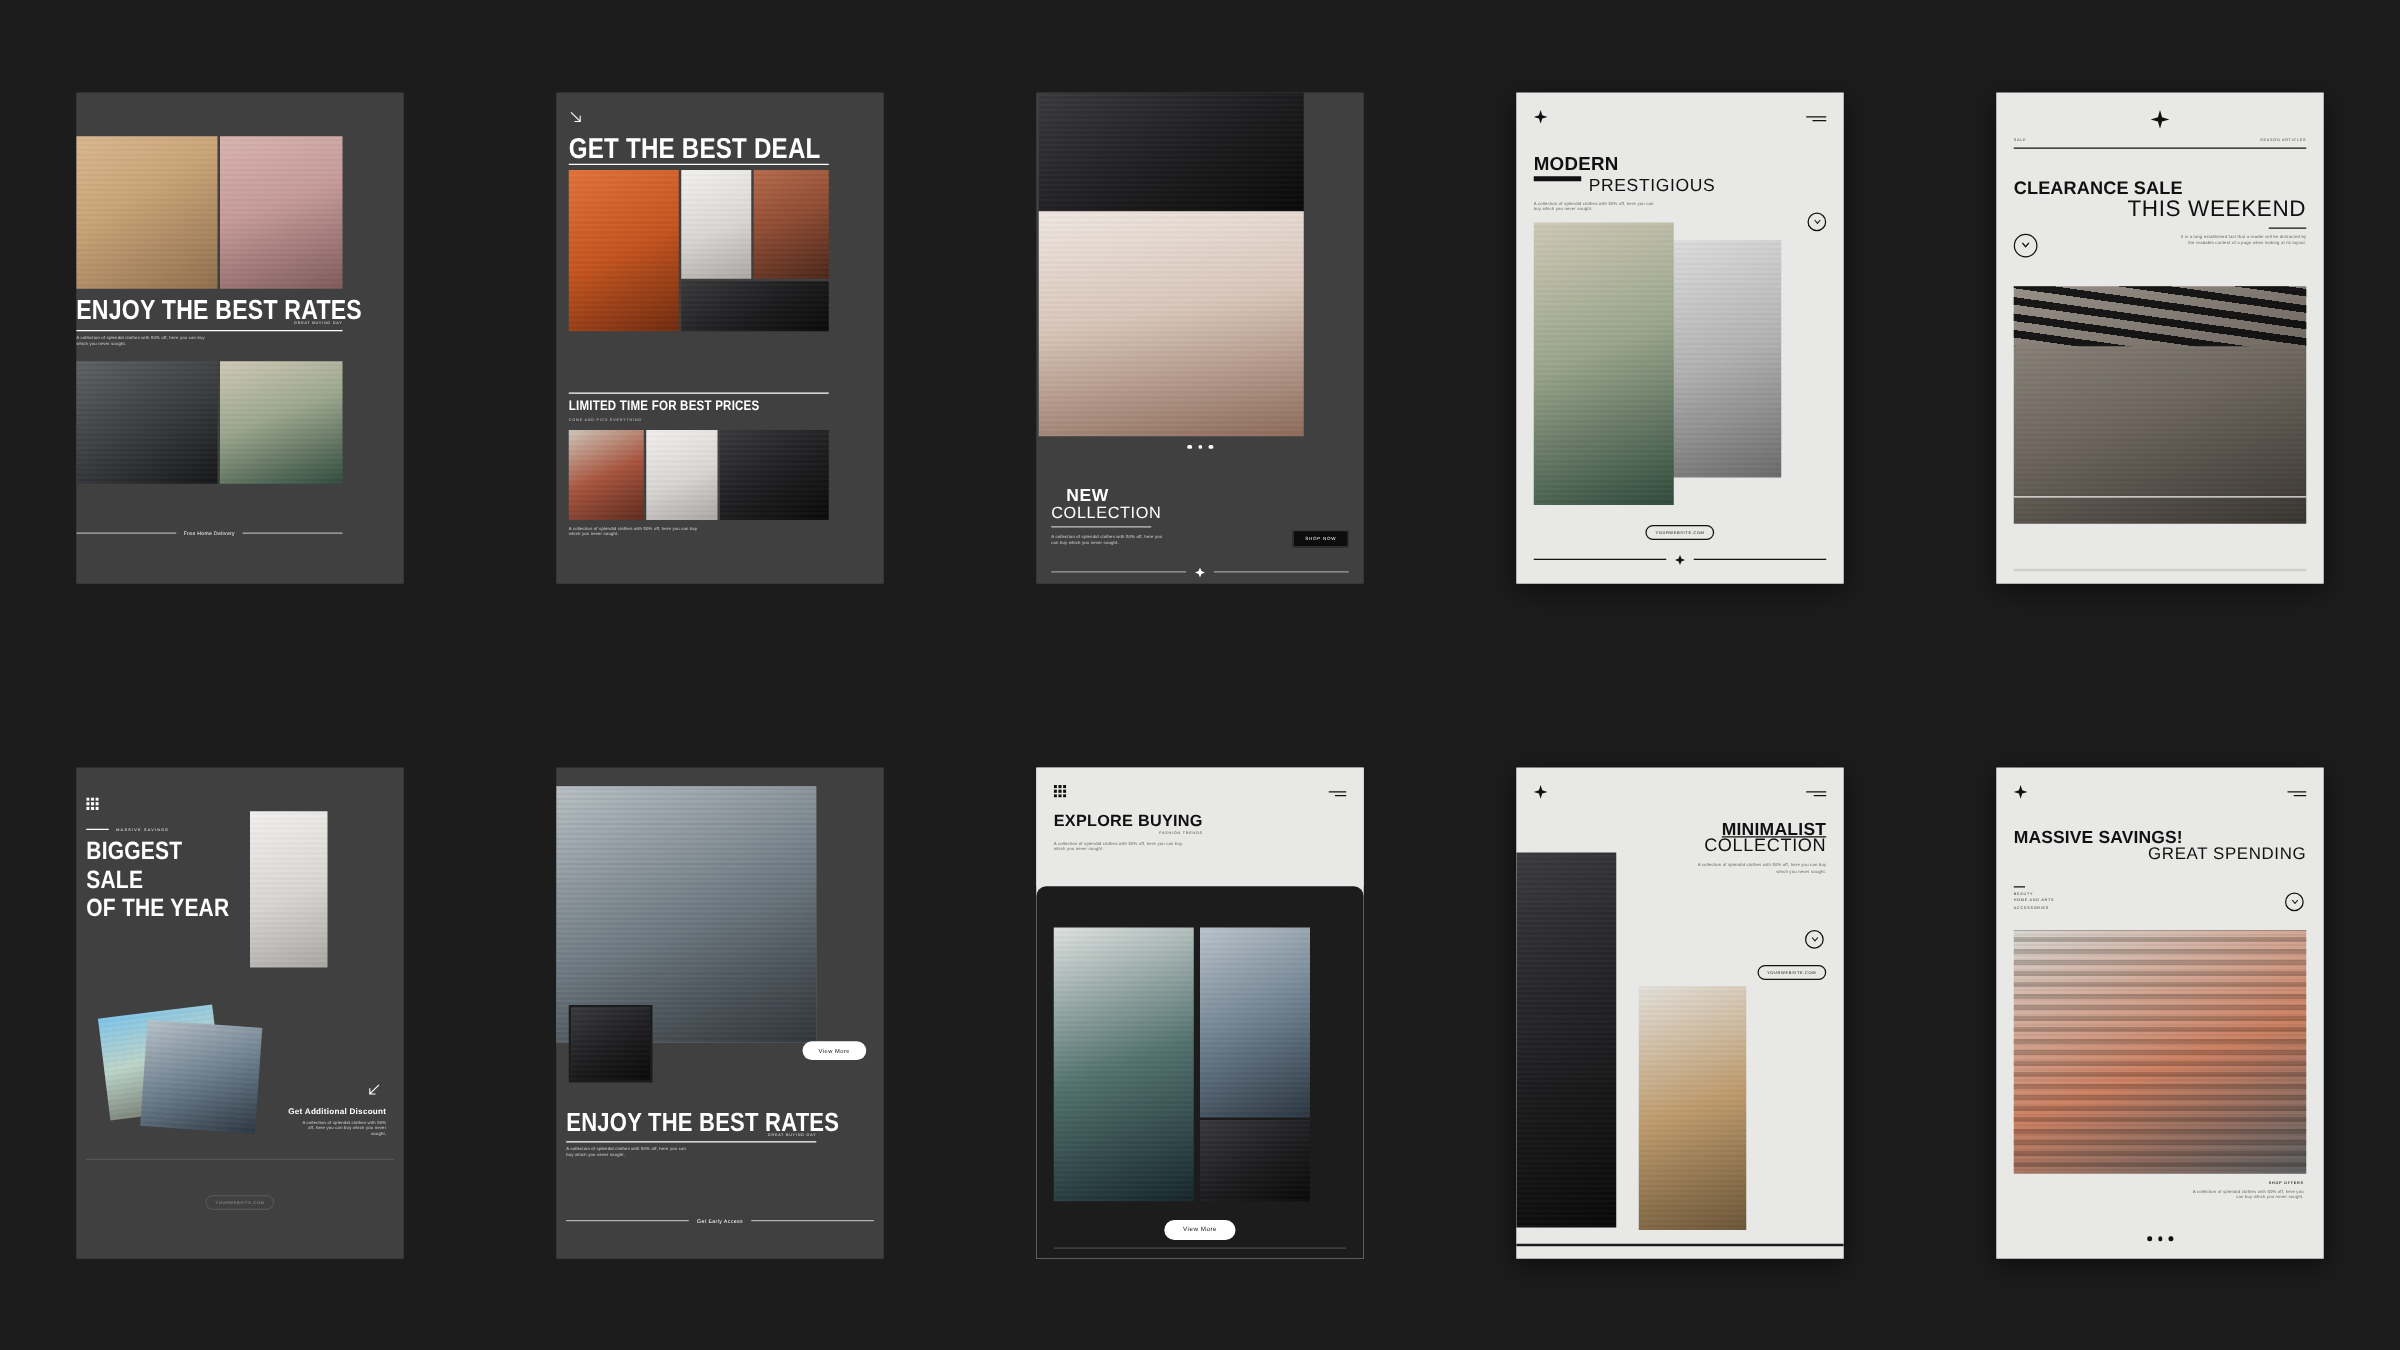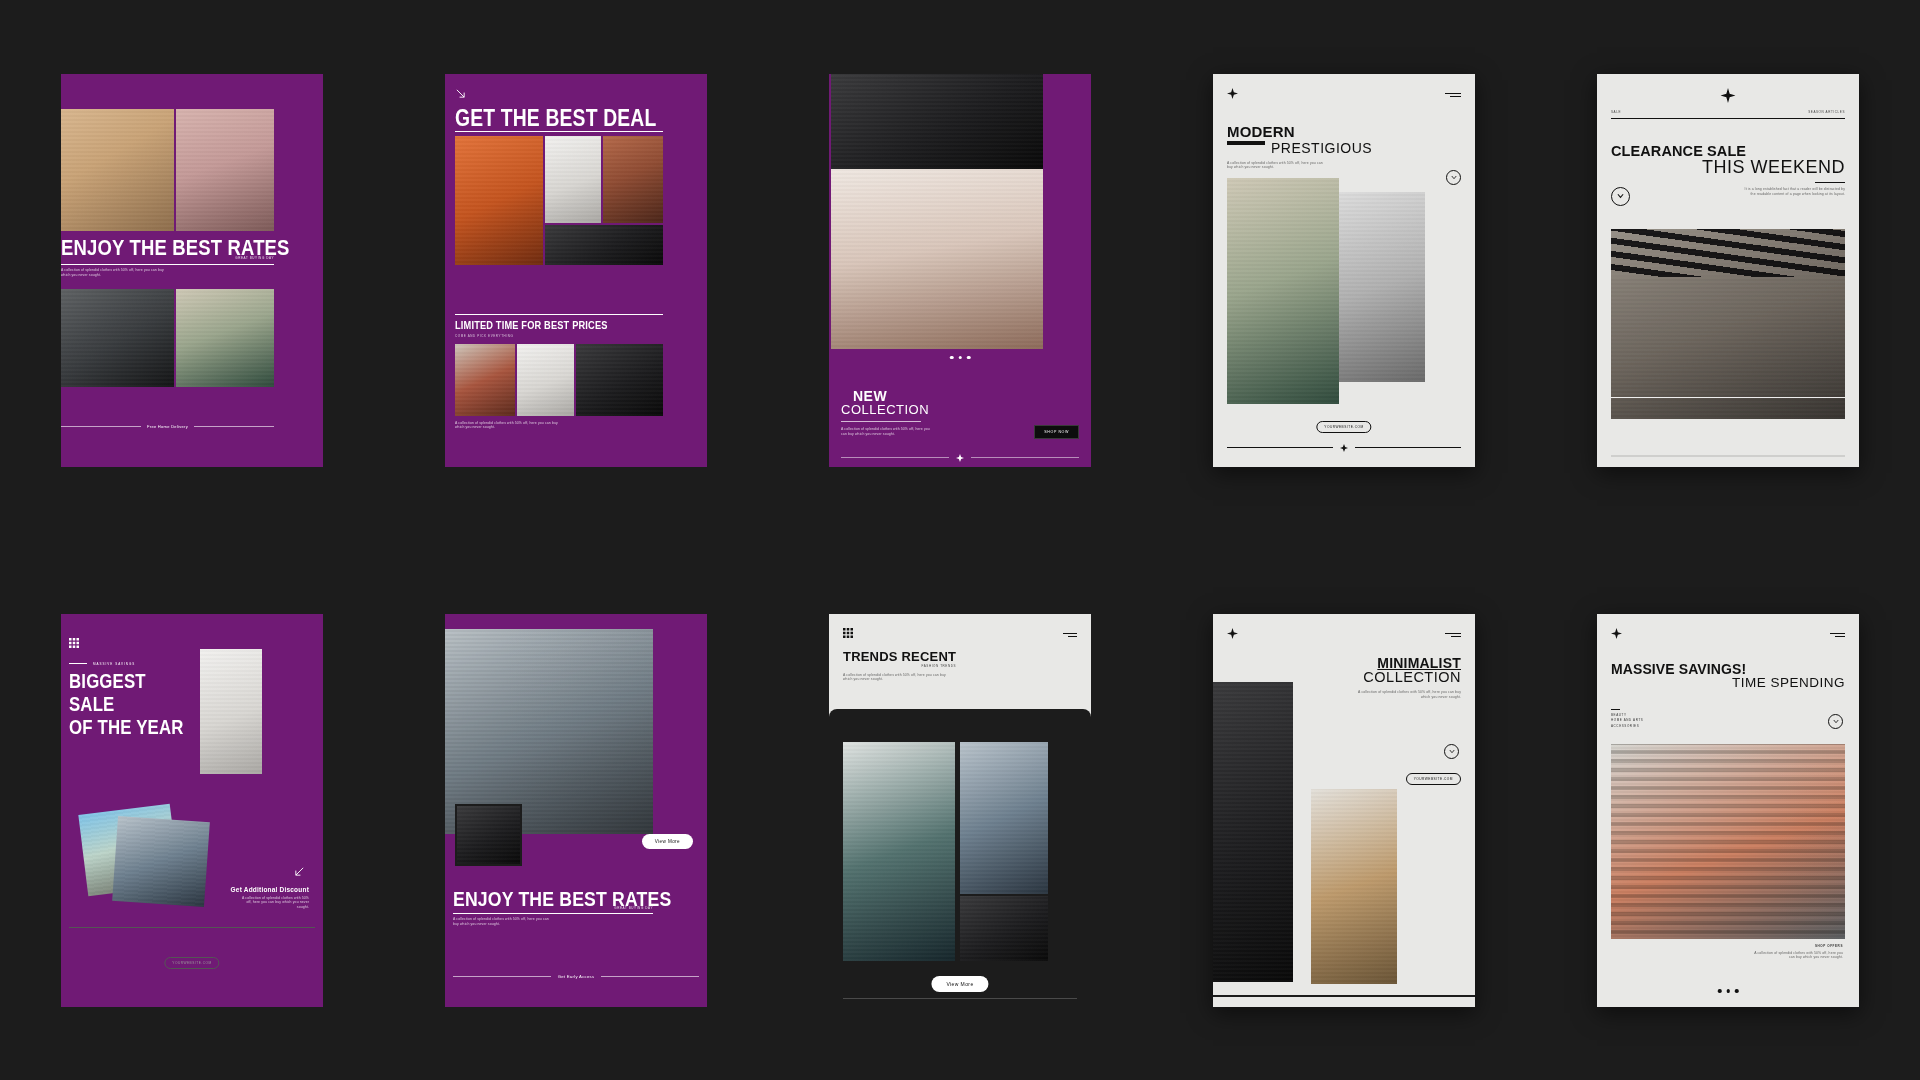--- a/index.html
+++ b/index.html
@@ -11,21 +11,21 @@
     -webkit-font-smoothing:antialiased;
   }
   .grid {
     position:absolute; inset:0;
     display:grid;
     grid-template-columns:repeat(5, 1fr);
     grid-template-rows:repeat(2, 1fr);
   }
   .cell { position:relative; display:flex; align-items:center; justify-content:center; }
   .card { position:relative; width:262px; height:393px; overflow:hidden; }
-  .card.dark { background:#701a75; }
+  .card.dark { background:#404040; }
   .card.light { background:#e8e8e6; color:#111; }
   .card.shadow { box-shadow:0 6px 22px rgba(0,0,0,.55); }
 
   
   .ph { position:absolute; background-size:cover; background-position:center; overflow:hidden; }
   .ph::after{content:"";position:absolute;inset:0;background:
      repeating-linear-gradient(0deg,rgba(255,255,255,.025) 0 2px,rgba(0,0,0,.025) 2px 4px);}
   .p-warm  { background:linear-gradient(150deg,#d8b68e 0%,#c9a377 40%,#8e6e4c 100%); }
   .p-rose  { background:linear-gradient(160deg,#d7b3ae 0%,#c49a98 45%,#7d5a58 100%); }
   .p-grey  { background:linear-gradient(150deg,#5e6163 0%,#3a3d40 50%,#141516 100%); }
@@ -295,21 +295,21 @@
           <rect x="0" y="9" width="3" height="3"></rect>
             <rect x="4.5" y="9" width="3" height="3"></rect>
             <rect x="9" y="9" width="3" height="3"></rect>
         </svg>
       </div>
       <div style="position:absolute;right:14px;top:19px;width:14px;">
         <div style="height:1px;background:#111;margin-bottom:2.5px;"></div>
         <div style="height:1px;background:#111;width:9px;margin-left:5px;"></div>
       </div>
       <div style="position:absolute;left:14px;top:36px;">
-        <div style="font-size:13px;font-weight:700;letter-spacing:.2px;line-height:1;">TRENDS RECENT</div>
+        <div style="font-size:13px;font-weight:700;letter-spacing:.2px;line-height:1;">EXPLORE BUYING</div>
         <div class="micro" style="text-align:right;margin-top:1px;color:#444;">FASHION TRENDS</div>
         <div class="tiny" style="width:106px;margin-top:5px;color:#333;">A collection of splendid clothes with 50% off, here you can buy which you never sought.</div>
       </div>
       <div style="position:absolute;left:0;top:95px;width:262px;height:298px;background:#1c1c1c;border-radius:8px 8px 0 0;"></div>
       <div class="ph p-teal" style="left:14px;top:128px;width:112px;height:219px;"></div>
       <div class="ph p-den" style="left:131px;top:128px;width:88px;height:152px;"></div>
       <div class="ph p-dark" style="left:131px;top:282px;width:88px;height:65px;"></div>
       <div style="position:absolute;left:50%;top:358px;transform:translateX(-50%);">
         <span class="btn-white" style="font-size:5px;padding:5px 15px;">View More</span>
       </div>
@@ -353,21 +353,21 @@
         <svg width="11" height="11" viewBox="0 0 10 10">
             <path d="M5 0 L6.2 3.8 L10 5 L6.2 6.2 L5 10 L3.8 6.2 L0 5 L3.8 3.8Z" fill="#111"></path>
           </svg>
       </div>
       <div style="position:absolute;right:14px;top:19px;width:15px;">
         <div style="height:1px;background:#111;margin-bottom:2.5px;"></div>
         <div style="height:1px;background:#111;width:10px;margin-left:5px;"></div>
       </div>
       <div style="position:absolute;left:14px;right:14px;top:48px;">
         <div style="font-size:14px;font-weight:700;letter-spacing:.1px;line-height:1.02;">MASSIVE SAVINGS!</div>
-        <div class="h-thin" style="font-size:13.5px;line-height:1.05;text-align:right;">TIME SPENDING</div>
+        <div class="h-thin" style="font-size:13.5px;line-height:1.05;text-align:right;">GREAT SPENDING</div>
       </div>
       <div style="position:absolute;left:14px;top:95px;">
         <div style="width:9px;height:1.2px;background:#111;margin-bottom:3px;"></div>
         <div class="micro" style="color:#333;line-height:1.9;">BEAUTY</div>
         <div class="micro" style="color:#333;line-height:1.9;">HOME AND ARTS</div>
         <div class="micro" style="color:#333;line-height:1.9;">ACCESSORIES</div>
       </div>
       <div class="circ" style="position:absolute;right:16px;top:100px;color:#111;">
         <svg width="6" height="5" viewBox="0 0 8 6">
             <path d="M1 1 L4 4.6 L7 1" stroke="#111" stroke-width="1.1" fill="none"></path>

